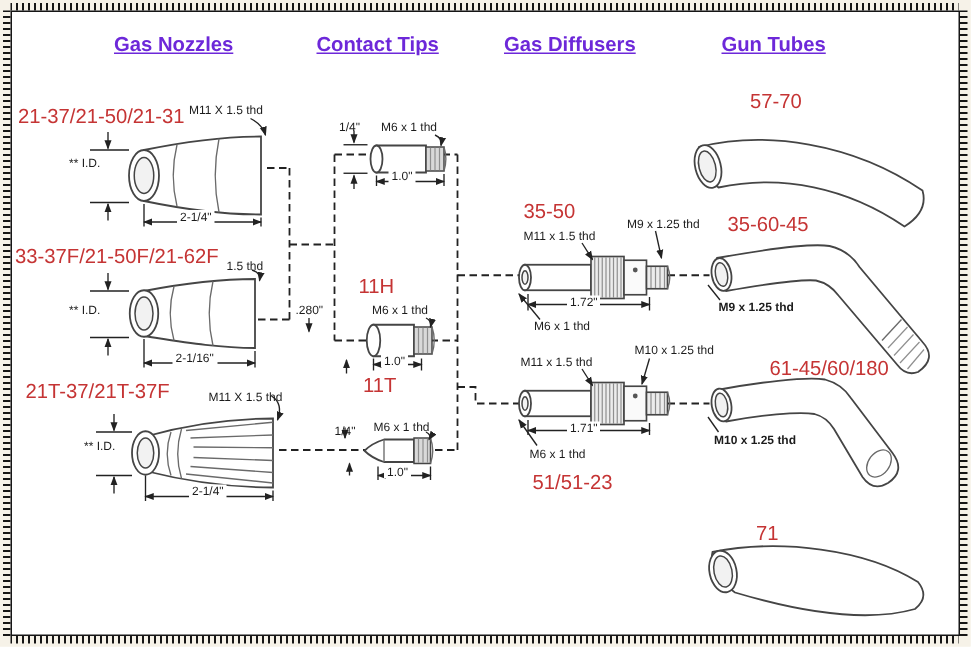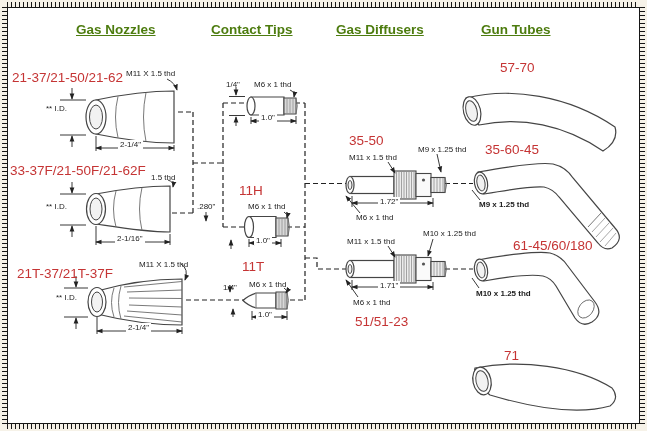--- a/index.html
+++ b/index.html
@@ -5,21 +5,21 @@
   html,body{margin:0;padding:0;}
   body{background:#f6f2e8;font-family:"Liberation Sans",sans-serif;}
   .stage{position:relative;width:647px;height:431px;background:#f6f2e8;overflow:hidden;}
   .canvas{position:absolute;left:7px;top:7px;width:631px;height:415px;background:#ffffff;border:1px solid #161616;}
   .tick{position:absolute;}
   .tick.t{left:7px;width:632px;top:2px;height:5px;background-image:repeating-linear-gradient(90deg,#161616 0 1px,transparent 1px 4px);}
   .tick.b{left:7px;width:632px;top:424px;height:5px;background-image:repeating-linear-gradient(90deg,#161616 0 1px,transparent 1px 4px);}
   .tick.l{top:7px;height:417px;left:2px;width:5px;background-image:repeating-linear-gradient(180deg,#161616 0 1px,transparent 1px 4px);}
   .tick.r{top:7px;height:417px;left:640px;width:5px;background-image:repeating-linear-gradient(180deg,#161616 0 1px,transparent 1px 4px);}
   svg.art{position:absolute;left:0;top:0;}
-  .h{position:absolute;font-size:13.5px;font-weight:bold;color:#4d7c0f;text-decoration:underline;white-space:nowrap;}
+  .h{position:absolute;font-size:13.5px;font-weight:bold;color:#6d28d9;text-decoration:underline;white-space:nowrap;}
   .lbl{position:absolute;font-size:13.5px;color:#c53434;white-space:nowrap;}
   .ann{position:absolute;font-size:8px;color:#1c1c1c;white-space:nowrap;}
   .annb{font-weight:bold;}
   .dimt{position:absolute;font-size:8px;color:#1c1c1c;background:#fff;padding:0 2px;white-space:nowrap;}
   
   .body{fill:#ffffff;stroke:#454545;stroke-width:1.2;}
   .inner{fill:#f2f2f2;stroke:#454545;stroke-width:1;}
   .shade{fill:#d9d9d9;stroke:#454545;stroke-width:1;}
   .blk{fill:#ececec;stroke:#454545;stroke-width:1.1;}
   .ring{fill:#fafafa;stroke:#454545;stroke-width:1.1;}
@@ -258,45 +258,45 @@
       <ellipse class="body" cx="482" cy="381" rx="9" ry="14" transform="rotate(-12 482 381)"></ellipse>
       <ellipse class="inner" cx="482" cy="381" rx="6" ry="10.5" transform="rotate(-12 482 381)"></ellipse>
     </g>
   </svg>
 
   <span class="h" style="left:76px;top:22px;">Gas Nozzles</span>
   <span class="h" style="left:211px;top:22px;">Contact Tips</span>
   <span class="h" style="left:336px;top:22px;">Gas Diffusers</span>
   <span class="h" style="left:481px;top:22px;">Gun Tubes</span>
 
-  <span class="lbl" style="left:12px;top:70px;">21-37/21-50/21-62</span>
+  <span class="lbl" style="left:12px;top:70px;">21-37/21-50/21-31</span>
   <span class="ann" style="left:126px;top:69px;">M11 X 1.5 thd</span>
   <span class="ann" style="left:46px;top:104px;">** I.D.</span>
   <span class="dimt" style="left:118px;top:140px;">2-1/4"</span>
 
   <span class="lbl" style="left:10px;top:163px;">33-37F/21-50F/21-62F</span>
   <span class="ann" style="left:151px;top:173px;">1.5 thd</span>
   <span class="ann" style="left:46px;top:202px;">** I.D.</span>
   <span class="dimt" style="left:115px;top:234px;">2-1/16"</span>
 
-  <span class="lbl" style="left:17px;top:266px;">21T-37/21T-37F</span>
+  <span class="lbl" style="left:17px;top:253px;">21T-37/21T-37F</span>
   <span class="ann" style="left:139px;top:260px;">M11 X 1.5 thd</span>
   <span class="ann" style="left:56px;top:293px;">** I.D.</span>
   <span class="dimt" style="left:126px;top:323px;">2-1/4"</span>
 
   <span class="ann" style="left:226px;top:80px;">1/4"</span>
   <span class="ann" style="left:254px;top:80px;">M6 x 1 thd</span>
   <span class="dimt" style="left:259px;top:113px;">1.0"</span>
 
   <span class="lbl" style="left:239px;top:183px;">11H</span>
   <span class="ann" style="left:197px;top:202px;">.280"</span>
   <span class="ann" style="left:248px;top:202px;">M6 x 1 thd</span>
   <span class="dimt" style="left:254px;top:236px;">1.0"</span>
 
-  <span class="lbl" style="left:242px;top:259px;">11T</span>
+  <span class="lbl" style="left:242px;top:249px;">11T</span>
   <span class="ann" style="left:223px;top:283px;">1/4"</span>
   <span class="ann" style="left:249px;top:280px;">M6 x 1 thd</span>
   <span class="dimt" style="left:256px;top:310px;">1.0"</span>
 
   <span class="lbl" style="left:349px;top:133px;">35-50</span>
   <span class="ann" style="left:349px;top:153px;">M11 x 1.5 thd</span>
   <span class="ann" style="left:418px;top:145px;">M9 x 1.25 thd</span>
   <span class="dimt" style="left:378px;top:197px;">1.72"</span>
   <span class="ann" style="left:356px;top:213px;">M6 x 1 thd</span>
 

